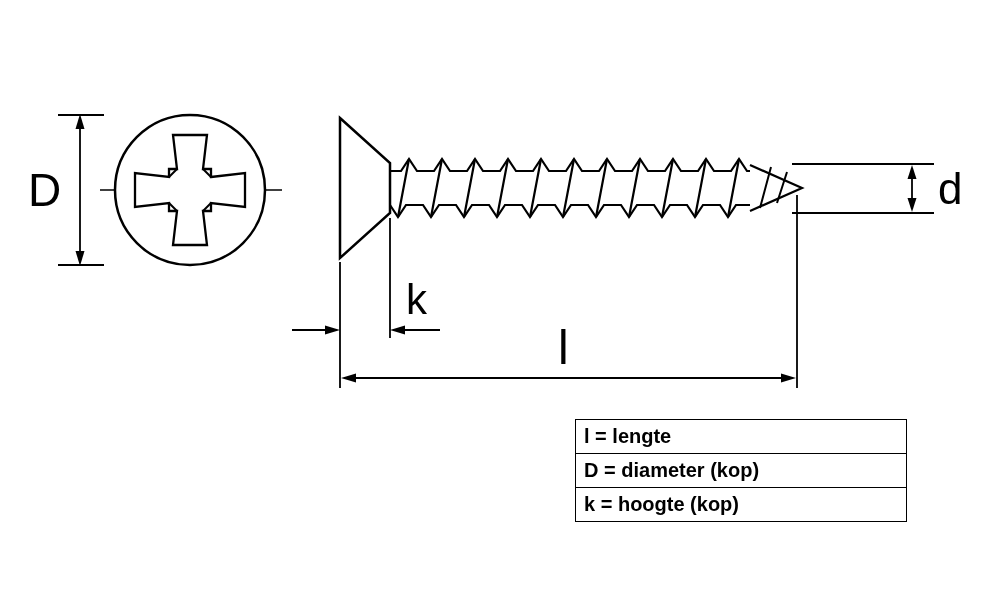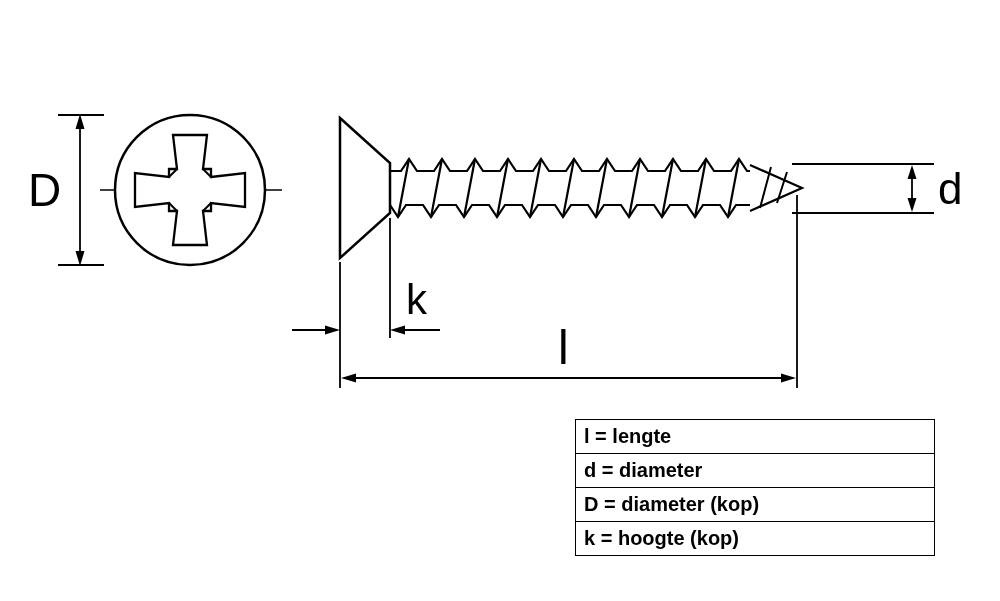--- a/index.html
+++ b/index.html
@@ -13,21 +13,21 @@
   .canvas { position: absolute; inset: 0; }
   svg.drawing { position: absolute; top: 0; left: 0; display: block; }
   svg text {
     font-family: "Liberation Sans", sans-serif;
     fill: #000;
   }
   .legend {
     position: absolute;
     left: 575px;
     top: 419px;
-    width: 360px;
+    width: 332px;
     border-collapse: collapse;
     background: #fff;
   }
   .legend td {
     border: 1.5px solid #000;
     font-weight: bold;
     font-size: 20px;
     color: #000;
     padding: 3px 8px;
     height: 34px;
@@ -98,23 +98,20 @@
       <text x="558" y="364" font-size="48">l</text>
     </g>
   </svg>
 
   <table class="legend">
     <tbody>
       <tr>
         <td>l = lengte</td>
       </tr>
       <tr>
-        <td>d = diameter</td>
-      </tr>
-      <tr>
         <td>D = diameter (kop)</td>
       </tr>
       <tr>
         <td>k = hoogte (kop)</td>
       </tr>
     </tbody>
   </table>
 </div>
 
 </body></html>

